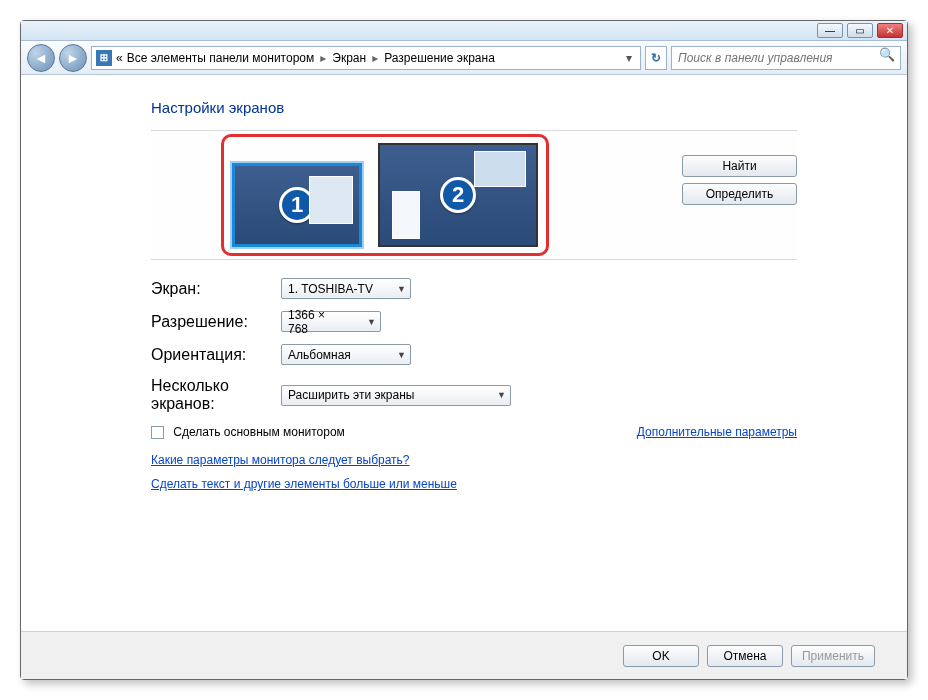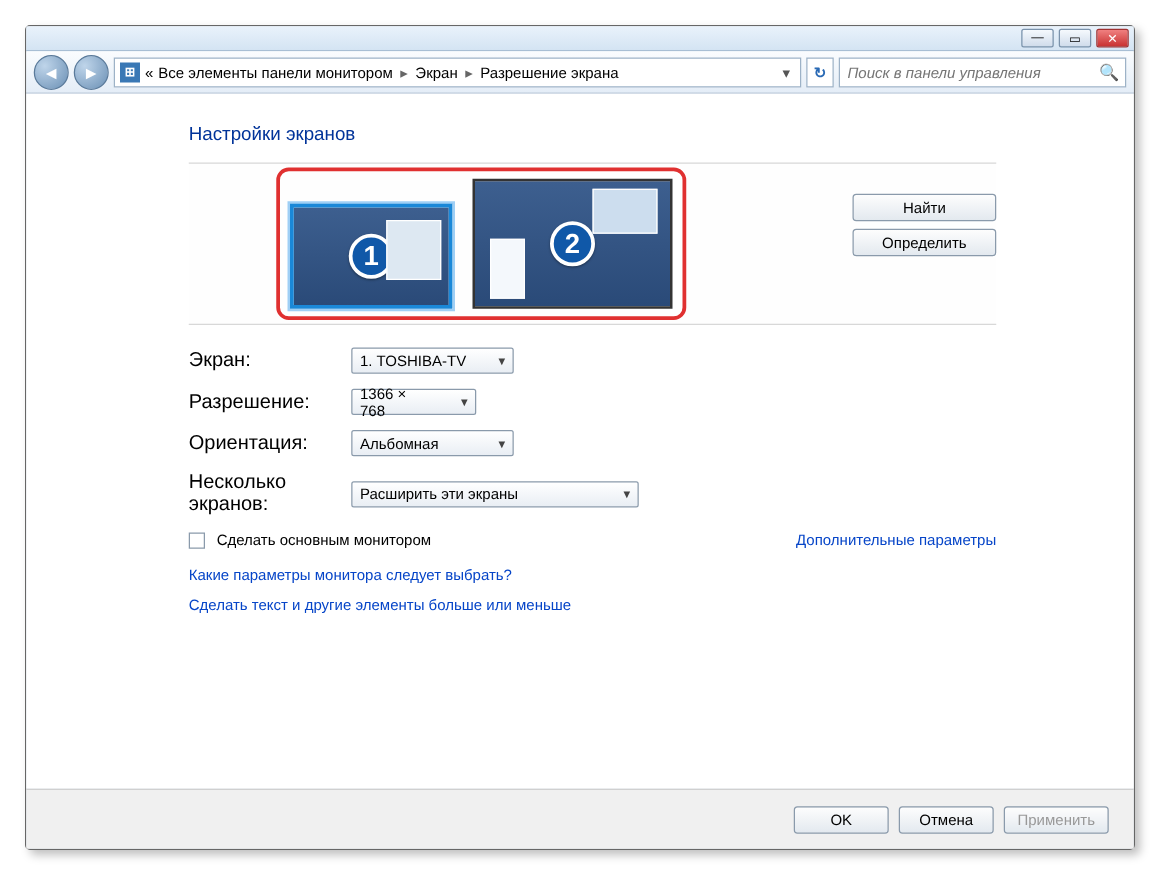--- a/index.html
+++ b/index.html
@@ -71,21 +71,21 @@
   .refreshbtn {
     width: 22px; height: 24px;
     border: 1px solid #9db2c7;
     background: #fff;
     display:flex;align-items:center;justify-content:center;color:#2a6ab5;font-weight:bold;
   }
   .searchbox {
     width: 230px; height: 24px;
     border: 1px solid #9db2c7;
     background: #fff;
-    display: flex; align-items: center;
+    display: flex; 
     padding: 0 4px;
     color: #888; font-style: italic;
   }
   .searchbox input {
     flex:1; border:none; outline:none; font-size:12px; font-style:italic; color:#888; background:transparent;
   }
   .searchicon { color:#346; font-size:13px; font-style:normal;}
   .content {
     flex: 1;
     background: #fff;
@@ -169,28 +169,28 @@
     border-radius: 2px;
   }
   .combowide { width: 230px; }
   .combomed { width: 130px; }
   .combosmall { width: 100px; gap: 26px; }
   .comboarrow { font-size:9px; color:#444;}
   .checkrow { display:flex; justify-content:space-between; align-items:flex-start; margin-top:8px; margin-bottom:14px;}
   .checkbox {
     width:13px;height:13px;border:1px solid #8a9aab;background:#fff;display:inline-block;margin-right:6px;vertical-align:middle;
   }
-  .link { color:#0645c8; font-size:12px; cursor:pointer; }
+  .link { color:#0645c8; font-size:12px; cursor:pointer;text-decoration:underline; }
   .linksblock .link { display:block; margin-bottom:10px;}
   .footer {
     height: 48px;
     background: #f0f0f0;
     border-top: 1px solid #d0d0d0;
     display:flex; justify-content:flex-end; align-items:center;
-    gap:8px; padding-right:20px;
+    gap:8px; padding-right:32px;
   }
   .footbtn { min-width:76px; }
 </style>
 </head>
 <body>
 
 <div class="window">
 
   <div class="titlebar">
     <div class="winbtn">—</div>

